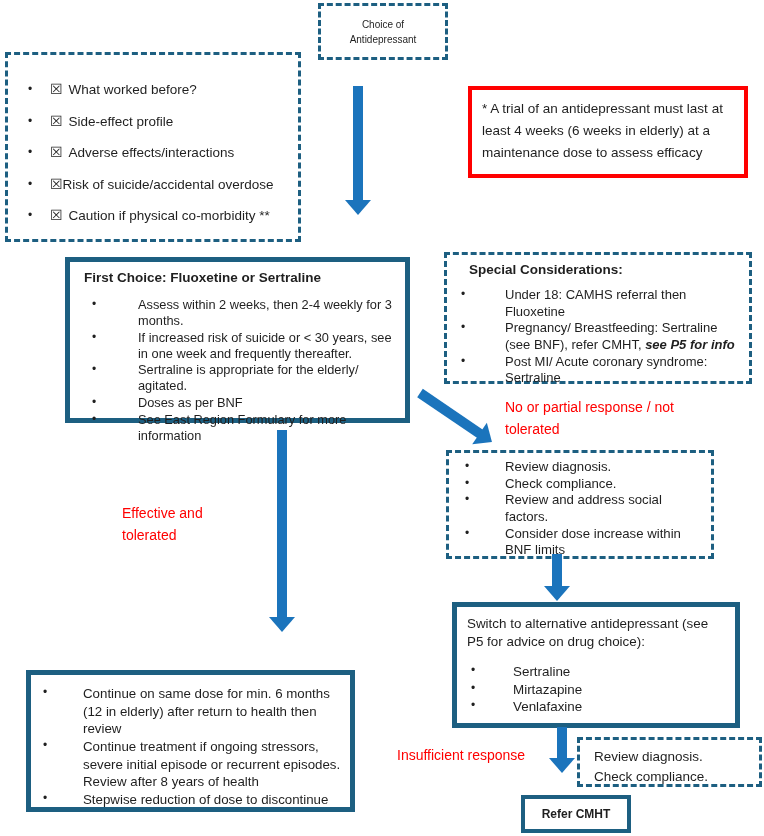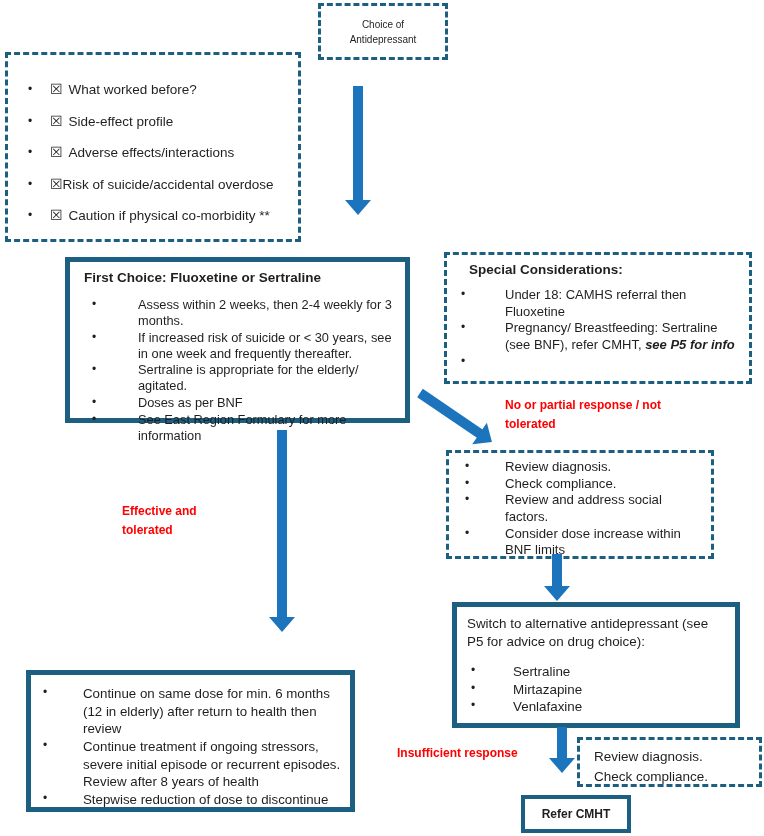--- a/index.html
+++ b/index.html
@@ -73,21 +73,21 @@
   
   .varrow{position:absolute;width:26px;}
   .varrow .shaft{position:absolute;left:8px;right:8px;top:0;bottom:13px;background:var(--arrow);}
   .varrow .head{position:absolute;left:0;bottom:0;width:0;height:0;
     border-left:13px solid transparent;border-right:13px solid transparent;border-top:15px solid var(--arrow);}
   .darrow{position:absolute;height:26px;transform-origin:0 50%;}
   .darrow .shaft{position:absolute;top:8px;bottom:8px;left:0;right:13px;background:var(--arrow);}
   .darrow .head{position:absolute;right:0;top:0;width:0;height:0;
     border-top:13px solid transparent;border-bottom:13px solid transparent;border-left:15px solid var(--arrow);}
 
-  .rlabel{position:absolute;color:var(--red);font-weight:bold;font-size:12px;line-height:1.6;white-space:pre-line;}
+  .rlabel{position:absolute;color:var(--red);font-weight:normal;font-size:14px;line-height:1.6;white-space:pre-line;}
 </style>
 </head>
 <body>
 
 <div id="canvas">
 
   <div class="box dashed choice prewrap" style="left:318px;top:3px;width:130px;height:57px;">Choice of
 Antidepressant</div>
 
   <div class="box dashed" style="left:5px;top:52px;width:296px;height:190px;">
@@ -113,20 +113,23 @@
         <span>Risk of suicide/accidental overdose</span>
       </div>
       <div class="citem brow">
         <span class="dot">•</span>
         <span class="chk">☒</span>
         <span>Caution if physical co-morbidity **</span>
       </div>
     </div>
   </div>
 
+  <div class="box redbox" style="left:468px;top:86px;width:280px;height:92px;">
+    <div class="trial-inner">* A trial of an antidepressant must last at least 4 weeks (6 weeks in elderly) at a maintenance dose to assess efficacy</div>
+  </div>
 
   <div class="box solid" style="left:65px;top:257px;width:345px;height:166px;">
     <div class="fc-inner">
       <div class="btitle" style="margin-bottom:12px;">First Choice: Fluoxetine or Sertraline</div>
       <div class="fitem brow">
         <span class="dot">•</span>
         <span>Assess within 2 weeks, then 2-4 weekly for 3 months.</span>
       </div>
       <div class="fitem brow">
         <span class="dot">•</span>
@@ -153,20 +156,21 @@
       <div class="sitem brow">
         <span class="dot">•</span>
         <span><span>Under 18: CAMHS referral then Fluoxetine</span><span class="em"></span></span>
       </div>
       <div class="sitem brow">
         <span class="dot">•</span>
         <span><span>Pregnancy/ Breastfeeding: Sertraline (see BNF), refer CMHT, </span><span class="em">see P5 for info</span></span>
       </div>
       <div class="sitem brow">
         <span class="dot">•</span>
+        <span><span>Post MI/ Acute coronary syndrome: Sertraline</span><span class="em"></span></span>
       </div>
     </div>
   </div>
 
   <div class="box dashed" style="left:446px;top:450px;width:268px;height:109px;">
     <div class="rv-inner">
       <div class="ritem brow">
         <span class="dot">•</span>
         <span>Review diagnosis.</span>
       </div>

